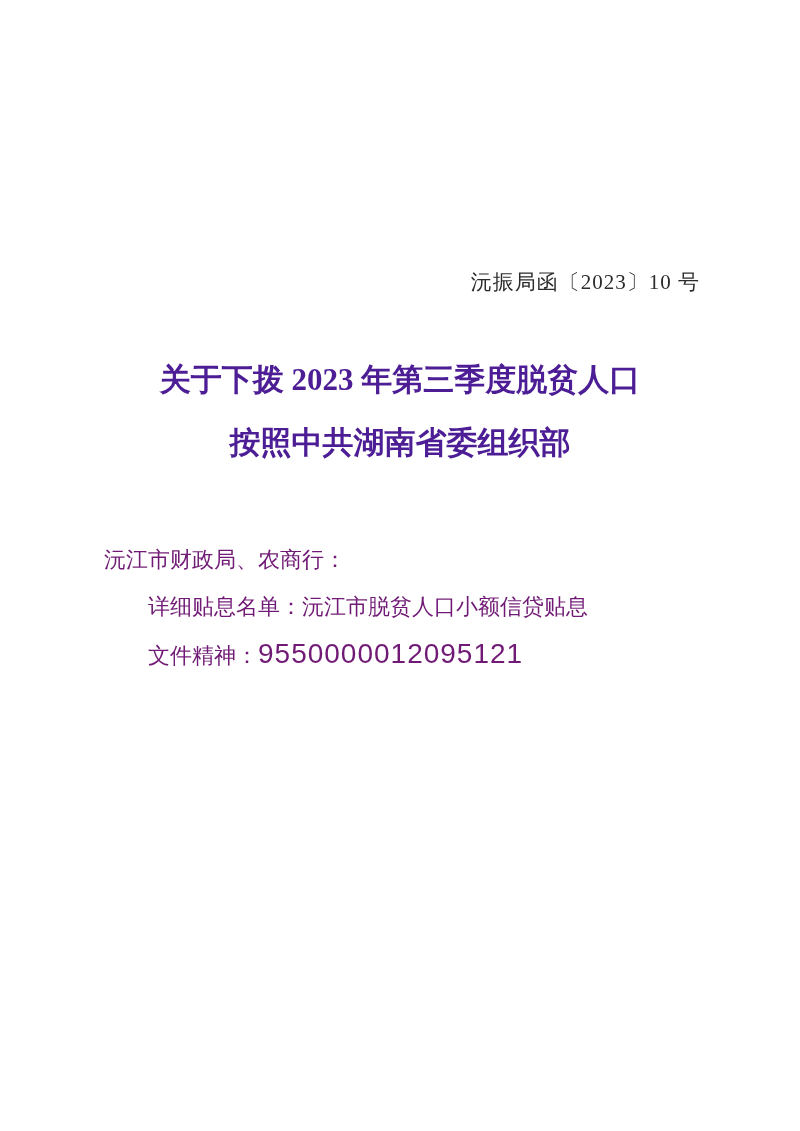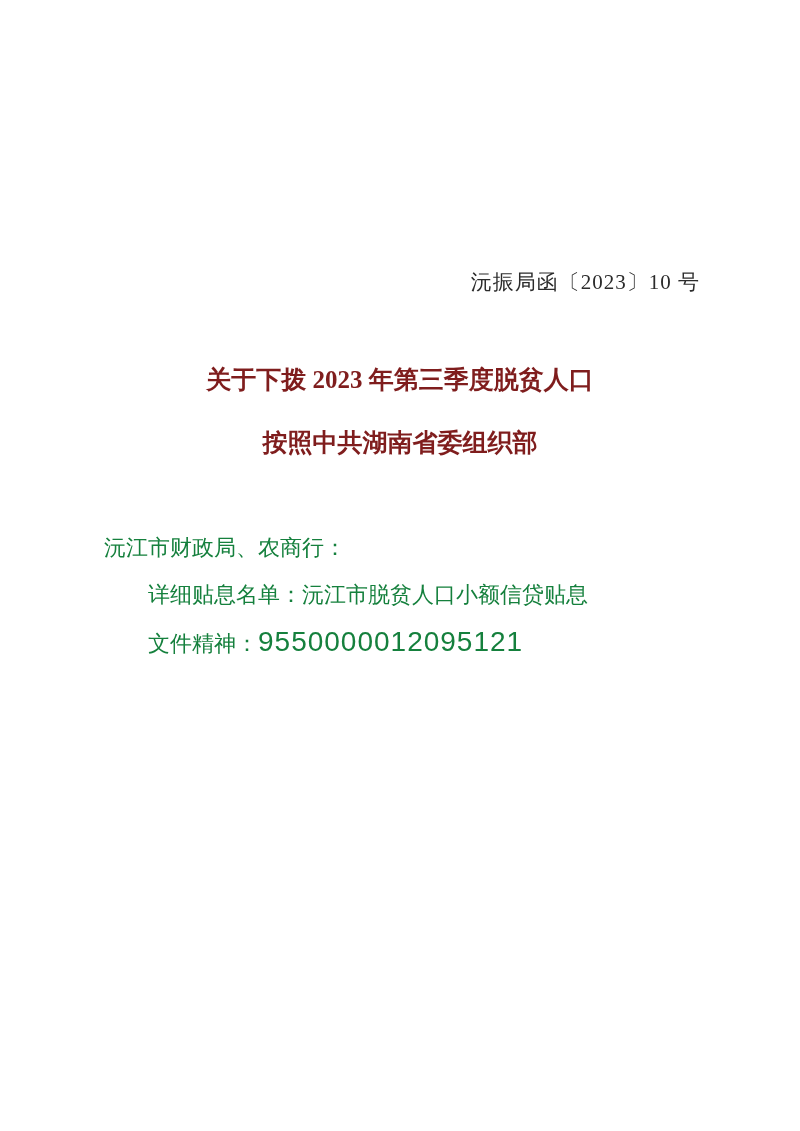--- a/index.html
+++ b/index.html
@@ -24,38 +24,38 @@
     letter-spacing: 1px;
     white-space: nowrap;
     color: #2b2b2b;
   }
   .doc-title {
     position: absolute;
     top: 348px;
     left: 0;
     width: 100%;
     text-align: center;
-    font-size: 25px;
+    font-size: 31px;
     font-weight: bold;
     line-height: 63px;
-    color: #7f1d1d;
+    color: #4c1d95;
   }
   .doc-title .title-line {
     white-space: nowrap;
   }
   .doc-body {
     position: absolute;
-    top: 524px;
+    top: 536px;
     left: 104px;
     width: 598px;
     font-size: 22px;
     line-height: 47px;
     text-align: justify;
     text-justify: inter-ideograph;
-    color: #15803d;
+    color: #701a75;
   }
   .salutation {
     text-indent: 0;
   }
   .body-paragraph {
     text-indent: 2em;
     margin: 0;
   }
   .account-line {
     text-indent: 2em;

